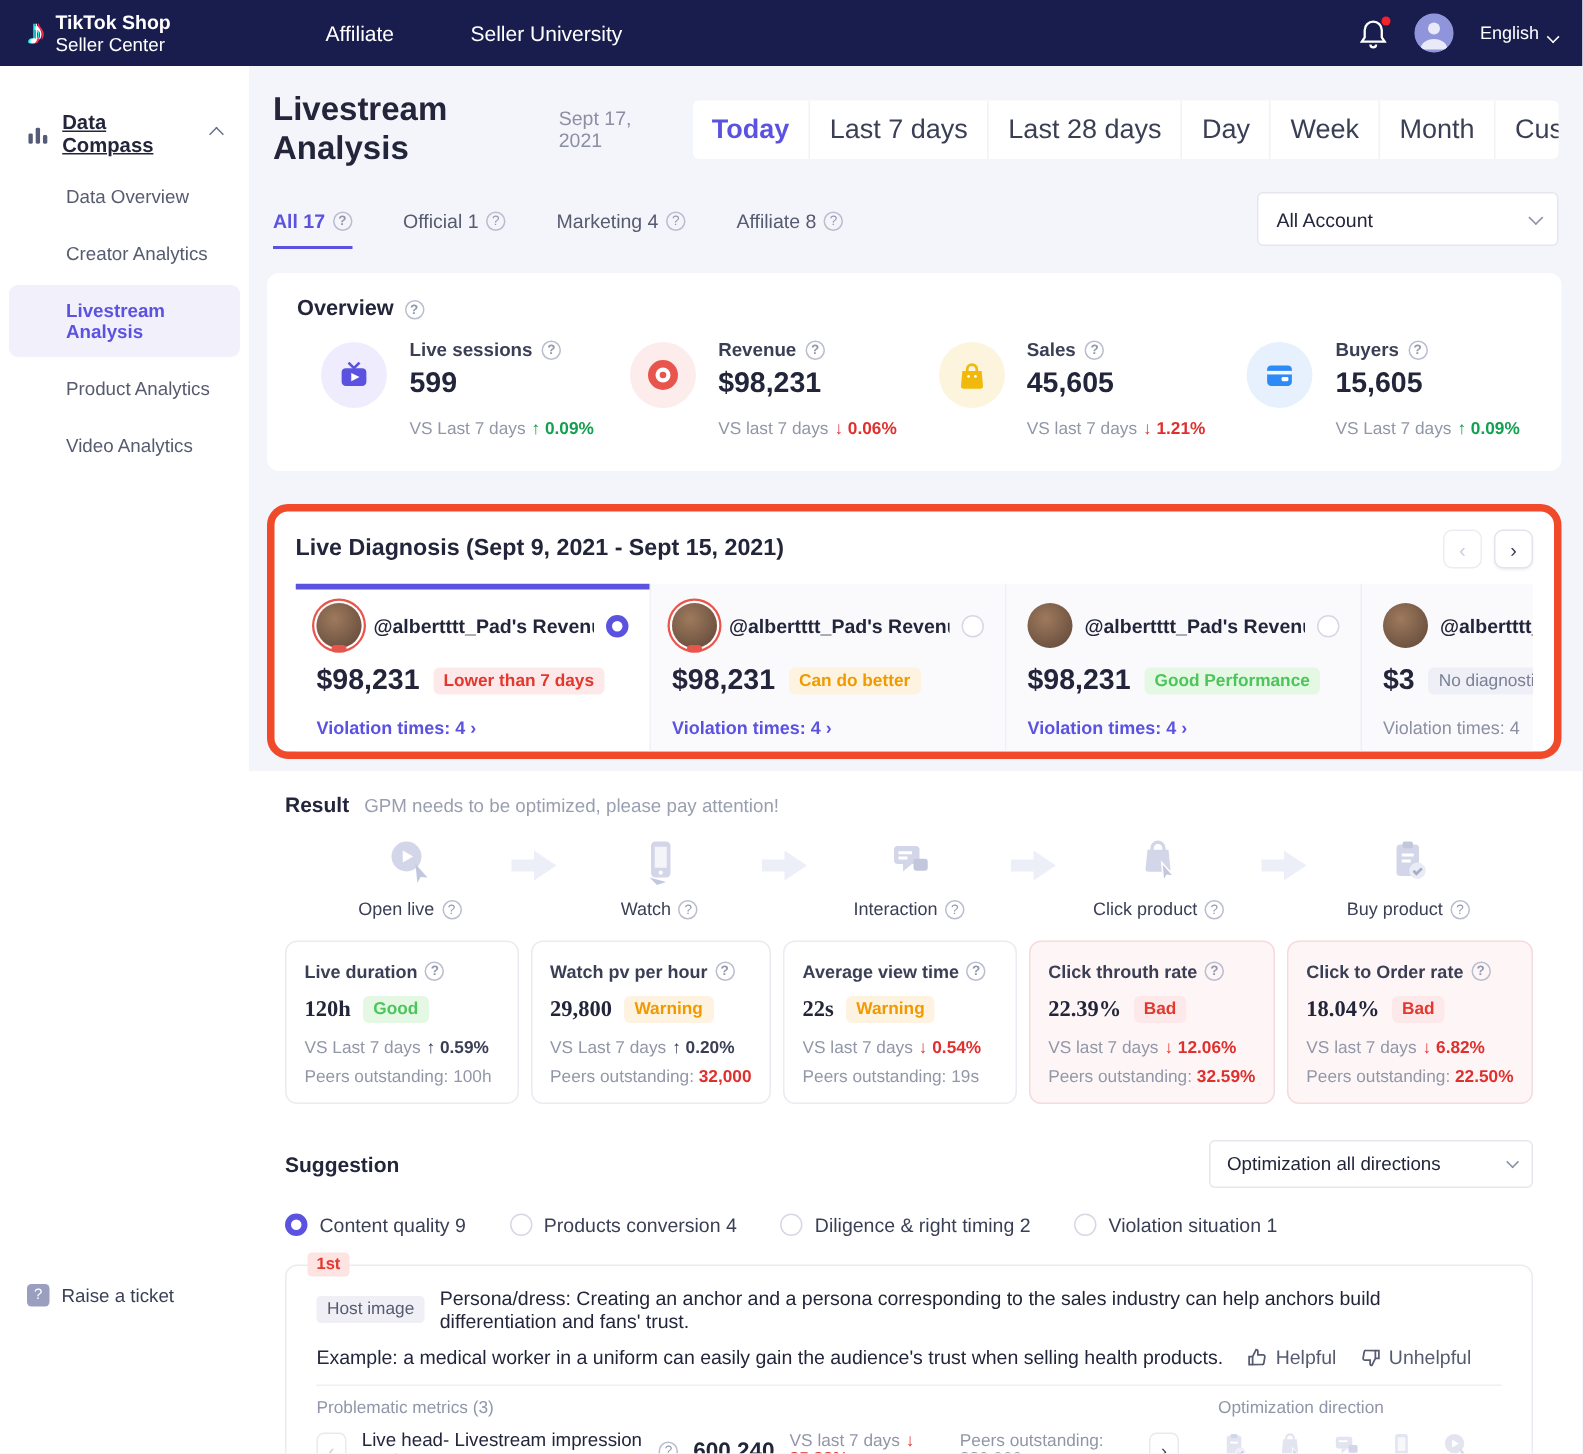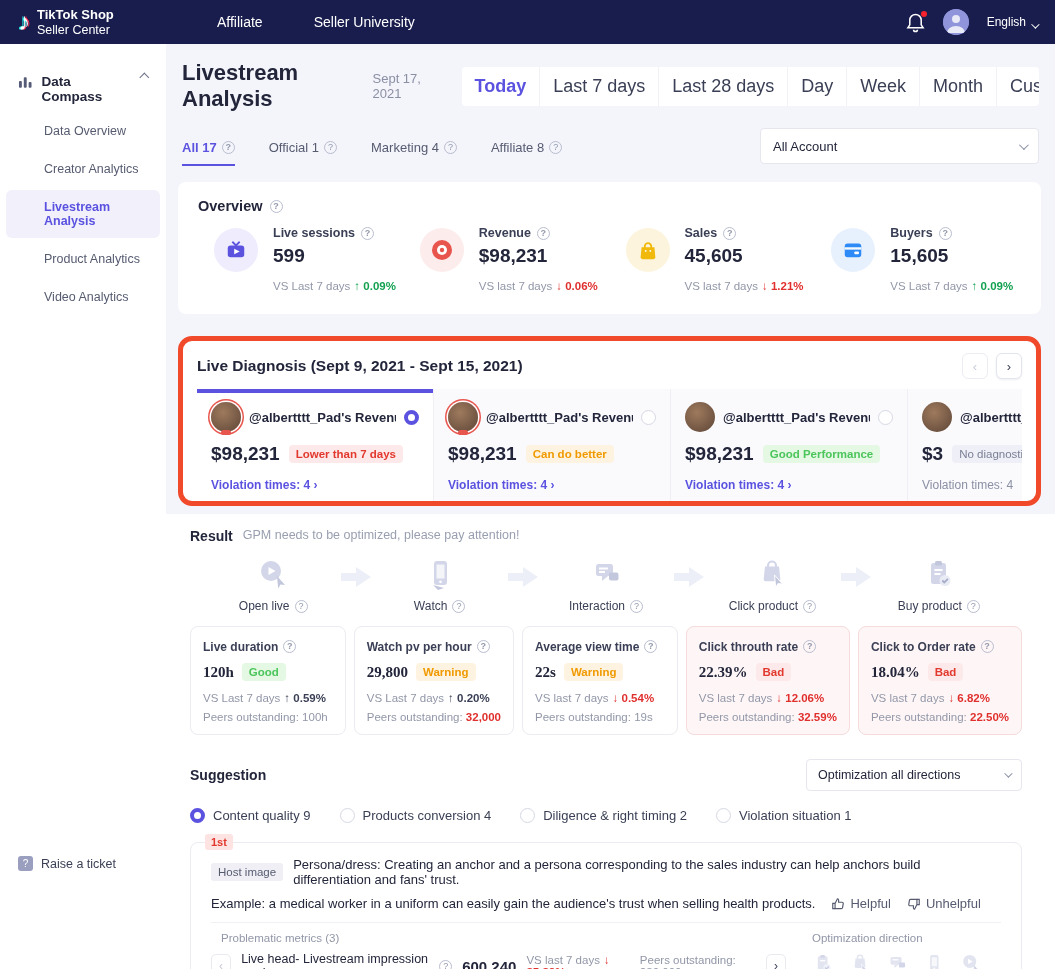--- a/index.html
+++ b/index.html
@@ -16,21 +16,21 @@
   .nav-right { margin-left:auto; display:flex; align-items:center; gap:18px; }
   .bell-wrap { position:relative; display:flex; }
   .bell-dot { position:absolute; top:-1px; right:-2px; width:6px; height:6px; border-radius:50%; background:#F5222D; }
   .avatar { width:26px; height:26px; border-radius:50%; overflow:hidden; background:#8F94DB; }
   .lang { font-size:12px; display:flex; align-items:flex-end; gap:5px; }
   .chev-down { width:6px; height:6px; border-right:1.5px solid #fff; border-bottom:1.5px solid #fff; transform:rotate(45deg) translateY(-2px); }
 
   
   .body-wrap { display:flex; height:925px; }
   .sidebar { width:166px; background:#fff; padding-top:30px; position:relative; flex:none; }
-  .side-head { display:flex; gap:9px; padding:0 18px 6px; font-size:13.5px; font-weight:bold; color:#23263B; }
+  .side-head { display:flex; align-items:center; gap:9px; padding:0 18px 6px; font-size:13.5px; font-weight:bold; color:#23263B;text-decoration:underline; }
   .side-head .chev-up { width:7px; height:7px; border-right:1.5px solid #6A6F88; border-bottom:1.5px solid #6A6F88; transform:rotate(-135deg); margin-left:auto; }
   .side-item { margin:4px 6px; padding:10px 10px 10px 38px; font-size:12.5px; color:#565B70; border-radius:6px; cursor:pointer; }
   .side-item.active { color:#5B53E0; background:#F1F0FB; font-weight:bold; }
   .side-footer { position:absolute; bottom:98px; left:18px; display:flex; align-items:center; gap:8px; font-size:12.5px; color:#3A3F55; cursor:pointer; }
   .ticket-ico { width:15px; height:15px; border-radius:3px; background:#9A9FC0; color:#fff; font-size:10px; display:flex; align-items:center; justify-content:center; }
 
   .main { flex:1; padding:14px 14px 0 12px; overflow:hidden; }
 
   
   .hdr-row { display:flex; align-items:center; padding:2px 2px 0 4px; }
@@ -39,21 +39,21 @@
   .date-label { font-size:13px; color:#8A8FA3; }
   .seg { display:flex; background:#fff; border-radius:4px; overflow:hidden; }
   .seg-btn { padding:9px 13px; font-size:18px; color:#3A3F55; border-left:1px solid #F1F1F6; cursor:pointer; white-space:nowrap; }
   .seg-btn:first-child { border-left:none; }
   .seg-btn.active { color:#5B53E0; font-weight:bold; }
 
   .tabs-row { display:flex; align-items:flex-end; margin:16px 2px 0 4px; }
   .tab { display:flex; align-items:center; gap:5px; font-size:13px; color:#565B70; margin-right:34px; padding-bottom:9px; border-bottom:2px solid transparent; cursor:pointer; }
   .tab.active { color:#5B53E0; font-weight:bold; border-bottom-color:#5B53E0; }
   .q { width:13px; height:13px; border-radius:50%; border:1px solid #B9BDCE; color:#9298AB; font-size:9px; line-height:11px; text-align:center; display:inline-block; flex:none; }
-  .account-select { margin-left:auto; width:279px; height:36px; background:#fff; border:1px solid #E6E6EE; border-radius:4px; display:flex; align-items:center; padding:0 12px; font-size:13px; color:#23263B; cursor:pointer; margin-bottom:2px; }
+  .account-select { margin-left:auto; width:201px; height:36px; background:#fff; border:1px solid #E6E6EE; border-radius:4px; display:flex; align-items:center; padding:0 12px; font-size:13px; color:#23263B; cursor:pointer; margin-bottom:2px; }
   .account-select .sel-chev { margin-left:auto; width:7px; height:7px; border-right:1.5px solid #8A8FA3; border-bottom:1.5px solid #8A8FA3; transform:rotate(45deg) translateY(-2px); }
 
   
   .card { background:#fff; border-radius:8px; }
   .overview-card { margin-top:16px; padding:16px 20px 22px; }
   .sec-title { font-size:14.5px; font-weight:bold; display:flex; align-items:center; gap:7px; }
   .stats { display:flex; margin-top:12px; }
   .stat { flex:1; display:flex; gap:15px; padding-left:16px; }
   .stat-icon { width:44px; height:44px; border-radius:50%; display:flex; align-items:center; justify-content:center; flex:none; margin-top:2px; }
   .stat-label { font-size:12.5px; color:#3A3F55; font-weight:bold; display:flex; align-items:center; gap:6px; }
@@ -85,21 +85,21 @@
   .badge { font-size:11.5px; font-weight:bold; padding:3px 7px; border-radius:4px; white-space:nowrap; }
   .badge.bad { background:#FDE9E9; color:#E2382E; }
   .badge.warn { background:#FEF3E0; color:#F09A00; }
   .badge.good { background:#E4F8E4; color:#4CC55B; }
   .badge.neutral { background:#EFEFF7; color:#7A8095; font-weight:normal; }
   .d-viol { margin-top:13px; font-size:12px; color:#5B53E0; font-weight:bold; cursor:pointer; }
   .d-viol.muted { color:#8A8FA3; font-weight:normal; cursor:default; }
 
   
   .white-section { background:#fff; margin:8px -14px 0 -12px; padding:14px 33px 0 24px; }
-  .result-head { display:flex; align-items:flex-start; gap:10px; }
+  .result-head { display:flex; align-items:flex-end; gap:10px; }
   .result-title { font-size:14px; font-weight:bold; }
   .result-sub { font-size:12.5px; color:#999FB0; }
   .funnel { display:flex; margin-top:12px; }
   .fstep { flex:1; text-align:center; position:relative; }
   .f-ico { height:36px; display:flex; align-items:flex-end; justify-content:center; }
   .f-label { margin-top:7px; font-size:12px; color:#3A3F55; display:inline-flex; align-items:center; gap:5px; }
   .f-arrow { position:absolute; right:-17px; top:8px; }
 
   .metrics { display:flex; gap:8px; margin-top:12px; }
   .metric { flex:1; border:1px solid #EBEBF2; border-radius:8px; padding:13px 12px 11px; background:#fff; }
@@ -123,21 +123,21 @@
   .sugg-card { position:relative; border:1px solid #EBEBF2; border-radius:8px; margin-top:19px; padding:14px 20px 8px; background:#fff; }
   .rank { position:absolute; top:-9px; left:14px; font-size:11px; font-weight:bold; padding:2px 6px; border-radius:3px; }
   .rank.red { background:#FDE3E1; color:#E2382E; }
   .tag { background:#EFEFF5; color:#565B70; font-size:11.5px; padding:3px 7px; border-radius:3px; margin-right:10px; white-space:nowrap; flex:none; }
   .sugg-line { display:flex; align-items:center; font-size:13px; color:#23263B; }
   .sugg-line + .sugg-line { margin-top:9px; }
   .fb-btn { display:inline-flex; align-items:center; gap:5px; color:#565B70; font-size:13px; margin-left:16px; cursor:pointer; white-space:nowrap; }
   .divider { border-top:1px solid #F0F0F4; margin-top:11px; }
   .prob-wrap { display:flex; margin-top:9px; }
   .prob-left { flex:1; }
-  .prob-label { font-size:11.5px; color:#9297A8;margin-left:10px; }
+  .prob-label { font-size:11.5px; color:#9297A8; }
   .prob-metric-row { display:flex; align-items:center; gap:10px; margin-top:8px; }
   .nav-btn { width:24px; height:24px; border:1px solid #E9E9F0; border-radius:5px; background:#fff; display:flex; align-items:center; justify-content:center; font-size:12px; cursor:pointer; }
   .nav-btn.disabled { color:#C9CCDA; } .nav-btn.on { color:#3A3F55; }
   .pm-name { font-size:12.5px; color:#23263B; display:flex; align-items:center; gap:6px; }
   .pm-value { font-size:15px; font-weight:bold; }
   .pm-compare { font-size:11.5px; color:#9297A8; }
   .opt-dir { width:215px; flex:none; text-align:left; padding-left:26px; }
   .opt-dir-label { font-size:11.5px; color:#9297A8; }
   .opt-icons { display:flex; gap:15px; margin-top:9px; }
 </style>

